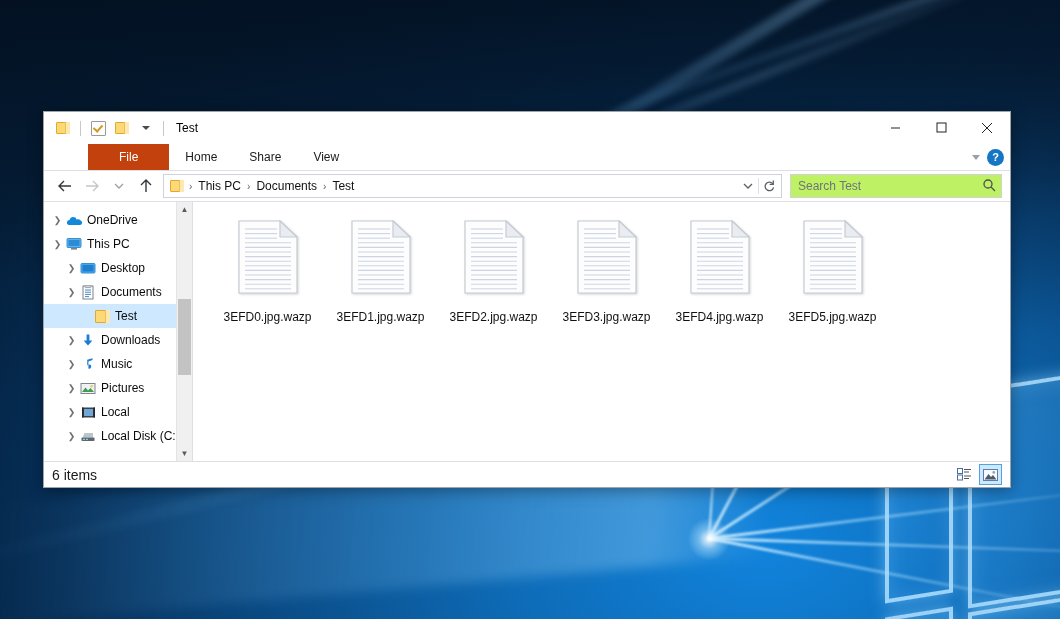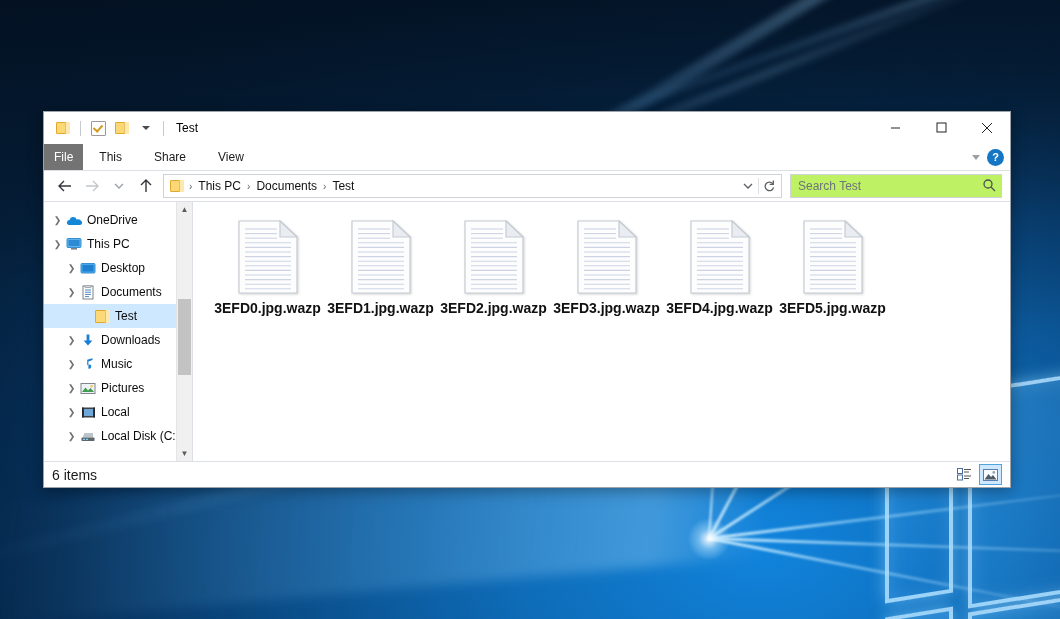--- a/index.html
+++ b/index.html
@@ -147,21 +147,21 @@
     display: flex;
     align-items: stretch;
     flex: none;
     position: relative;
   }
   .tab {
     padding: 0 16px;
     display: flex; align-items: center;
     font-size: 12px; color: #1a1a1a;
   }
-  .tab.file { background: #737373; color: #fff; padding: 0 10px; }
+  .tab.file { background: #c2410c; color: #fff; padding: 0 31px; margin-left: 44px; }
   .ribbon-right {
     position: absolute; right: 6px; top: 0; bottom: 0;
     display: flex; align-items: center; gap: 7px;
   }
   .ribbon-caret {
     width: 0; height: 0;
     border-left: 4px solid transparent; border-right: 4px solid transparent;
     border-top: 5px solid #9aa0a6;
   }
   .help-btn {
@@ -288,25 +288,24 @@
     flex-direction: column;
     align-items: center;
     padding-top: 4px;
   }
   .doc-icon {
     width: 60px; height: 74px;
     position: relative;
     filter: drop-shadow(1px 1px 1px rgba(0,0,0,.16));
   }
   .doc-name {
-    margin-top: 6px;
-    font-size: 14px;
+    margin-top: 16px;
+    font-size: 12px;
     color: #111;
     white-space: nowrap;
-    font-weight: bold;
   }
 
   
   .statusbar {
     height: 25px; flex: none;
     border-top: 1px solid #dcdfe3;
     background: #fff;
     display: flex; align-items: center;
     padding: 0 8px;
     position: relative;
@@ -387,21 +386,21 @@
           <svg width="12" height="12" viewBox="0 0 12 12">
               <line x1="1" y1="1" x2="11" y2="11" stroke="#222" stroke-width="1"></line>
               <line x1="11" y1="1" x2="1" y2="11" stroke="#222" stroke-width="1"></line>
             </svg>
         </div>
       </div>
     </div>
 
     <div class="ribbon">
       <div class="tab file">File</div>
-      <div class="tab">This</div>
+      <div class="tab">Home</div>
       <div class="tab">Share</div>
       <div class="tab">View</div>
       <div class="ribbon-right">
         <span class="ribbon-caret"></span>
         <span class="help-btn">?</span>
       </div>
     </div>
 
     <div class="addrrow">
       <div class="nav-btn">

